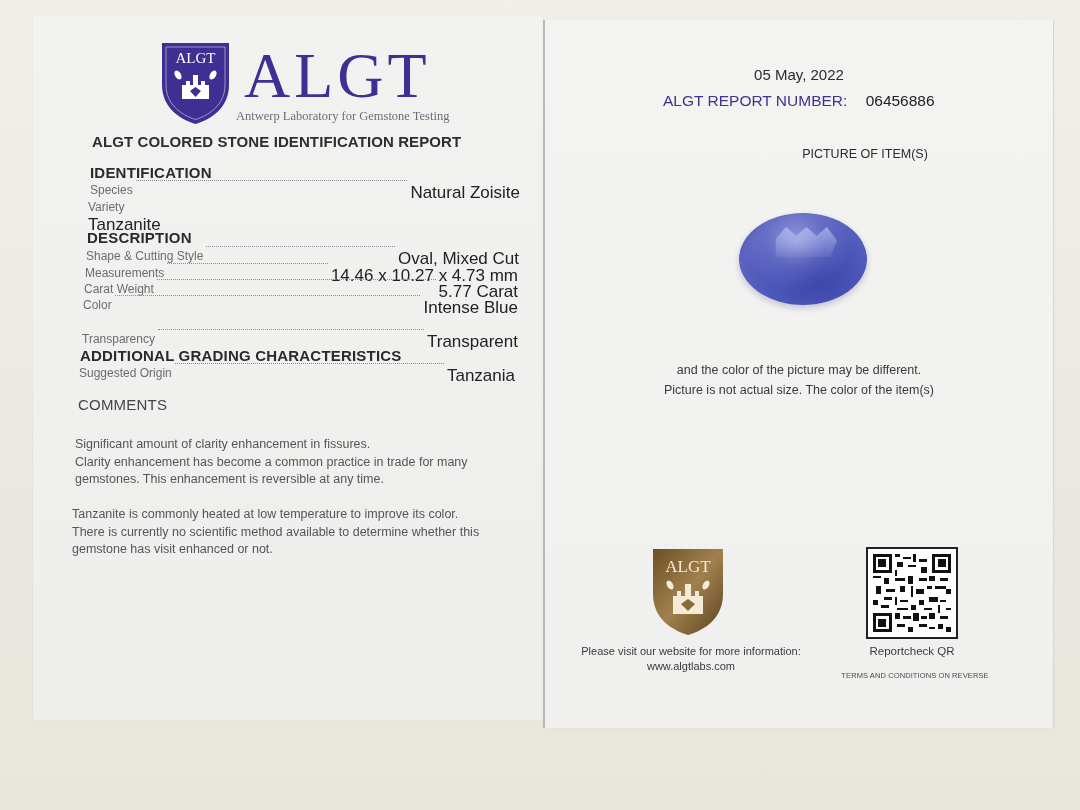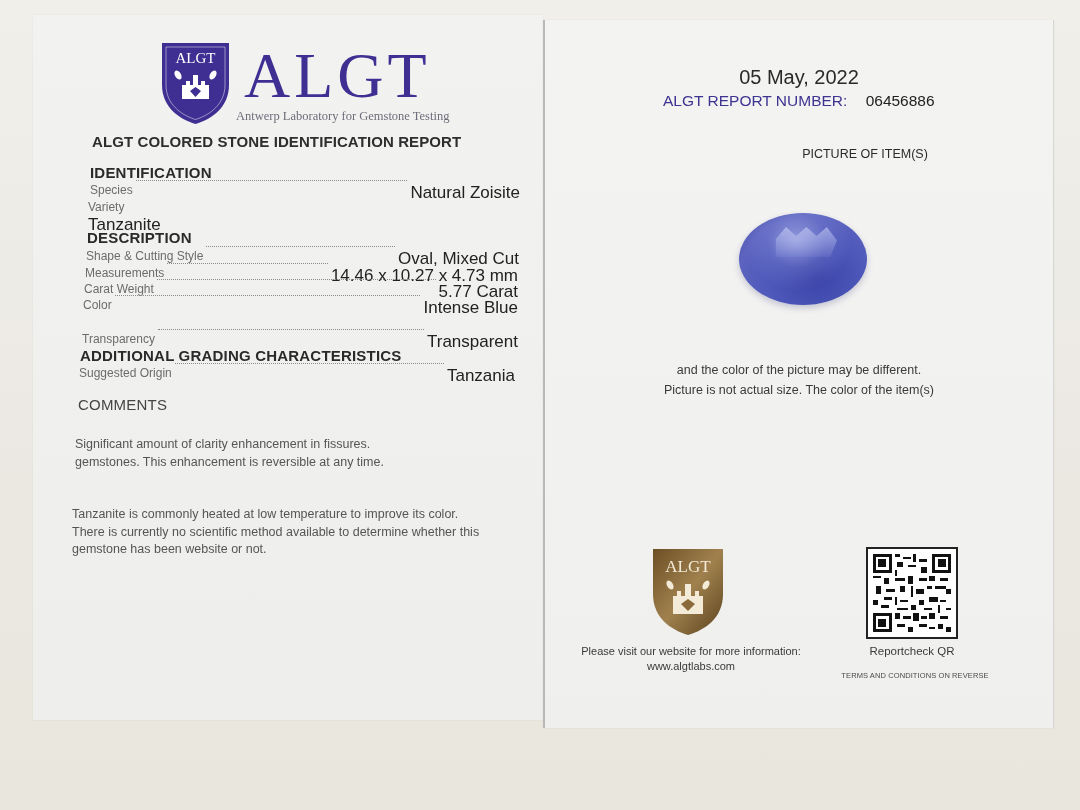--- a/index.html
+++ b/index.html
@@ -67,21 +67,21 @@
 
   .comments {
     position: absolute; font-size: 12.5px; line-height: 17.5px; color: #555;
     white-space: nowrap;
   }
   .comments p { margin: 0; }
 
   
   .date {
     position: absolute; left: 0; width: 508px; top: 46px; text-align: center;
-    font-size: 20px; color: #2a2a2a;
+    font-size: 15px; color: #2a2a2a;
   }
   .report-no {
     position: absolute; left: 118px; top: 72px; font-size: 15.5px; white-space: nowrap;
   }
   .report-no .k { color: #3d3390; }
   .report-no .v { color: #222; margin-left: 14px; }
   .pic-title {
     position: absolute; left: 16px; width: 608px; top: 127px; text-align: center;
     font-size: 12.5px; color: #2a2a2a;
   }
@@ -188,26 +188,27 @@
 <div class="row" style="left:79px; top:366px; width:436px;">
   <span class="lbl">Suggested Origin</span>
   <span class="dots"></span>
   <span class="val">Tanzania</span>
 </div>
 
 <div class="section-h" style="left:78px; top:396px; color:#444;">COMMENTS</div>
 
 <div class="comments" style="left:75px; top:436px;">
   <p>Significant amount of clarity enhancement in fissures.</p>
+  <p>Clarity enhancement has become a common practice in trade for many</p>
   <p>gemstones. This enhancement is reversible at any time.</p>
 </div>
 <div class="comments" style="left:72px; top:506px;">
   <p>Tanzanite is commonly heated at low temperature to improve its color.</p>
   <p>There is currently no scientific method available to determine whether this</p>
-  <p>gemstone has been website or not.</p>
+  <p>gemstone has visit enhanced or not.</p>
 </div>
 
 <div class="page page-right">
   <div class="date">05 May, 2022</div>
   <div class="report-no">
     <span class="k">ALGT REPORT NUMBER:</span>
     <span class="v">06456886</span>
   </div>
   <div class="pic-title">PICTURE OF ITEM(S)</div>
 

